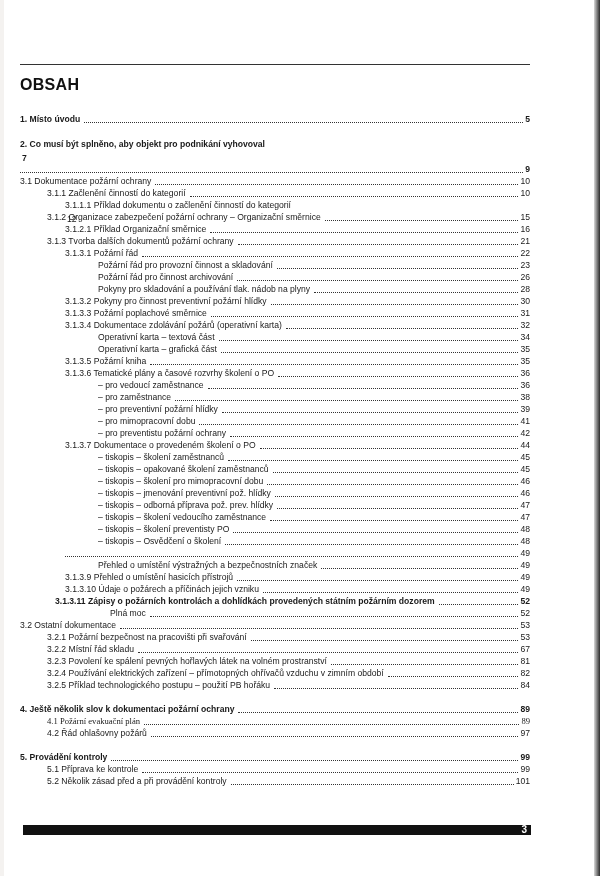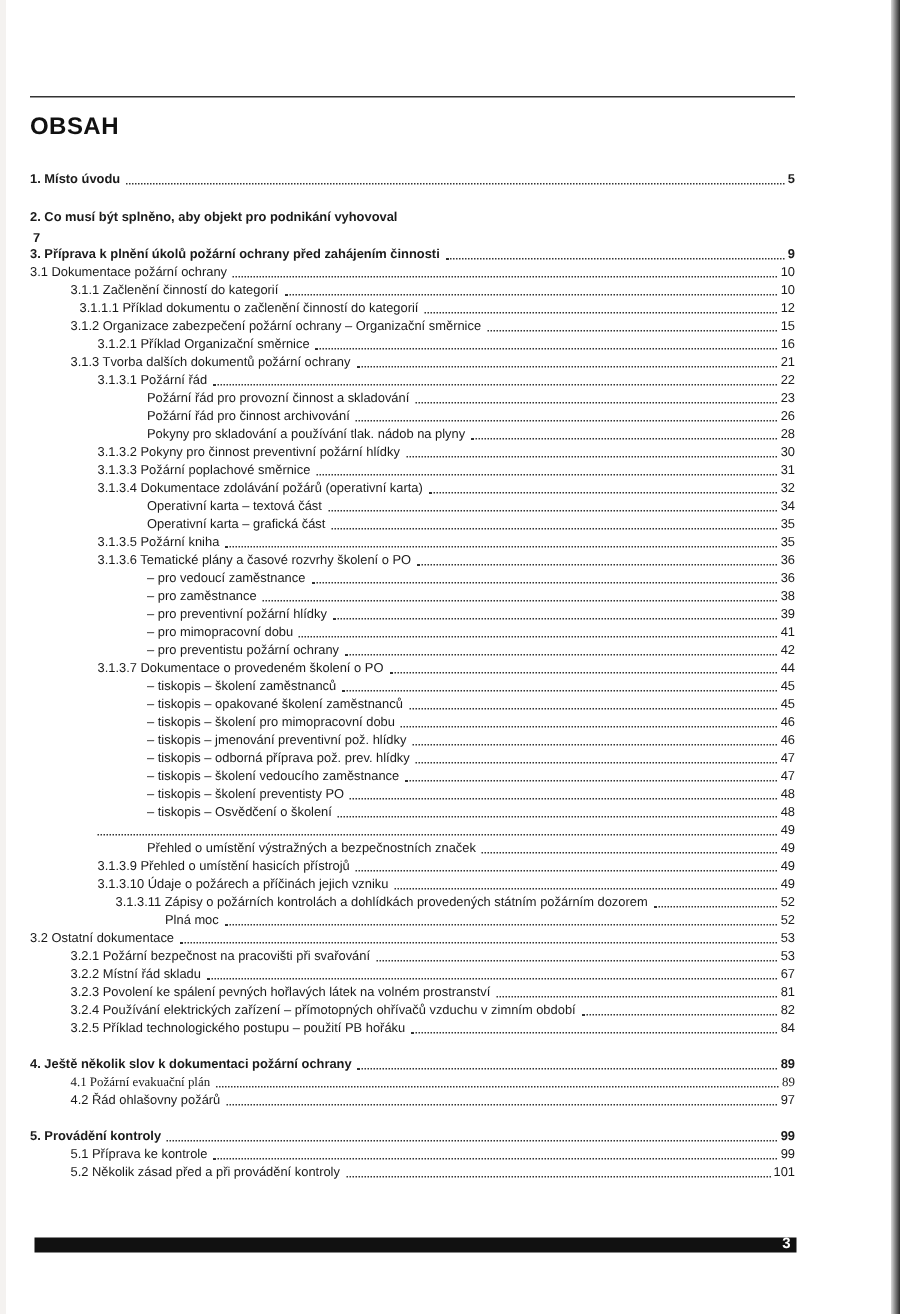--- a/index.html
+++ b/index.html
@@ -65,35 +65,34 @@
       <span class="label">1. Místo úvodu</span>
       <span class="dots"></span>
       <span class="page-num">5</span>
     </div>
     <div class="row bold" style="top: 139px; left: 20px; flex-direction: column;">
       <span class="label">2. Co musí být splněno, aby objekt pro podnikání vyhovoval</span>
       <span class="dots"></span>
       <span class="page-num">7</span>
     </div>
     <div class="row bold" style="top: 164px; left: 20px;">
-      <span class="label">3. Příprava k plnění úkolů požární ochrany před zahájením činnosti</span>
       <span class="dots"></span>
       <span class="page-num">9</span>
     </div>
     <div class="row" style="top: 176px; left: 20px;">
       <span class="label">3.1 Dokumentace požární ochrany</span>
       <span class="dots"></span>
       <span class="page-num">10</span>
     </div>
     <div class="row" style="top: 188px; left: 47px;">
       <span class="label">3.1.1 Začlenění činností do kategorií</span>
       <span class="dots"></span>
       <span class="page-num">10</span>
     </div>
-    <div class="row" style="top: 200px; left: 53px;">
+    <div class="row" style="top: 200px; left: 65px; flex-direction: column;">
       <span class="label">3.1.1.1 Příklad dokumentu o začlenění činností do kategorií</span>
       <span class="dots"></span>
       <span class="page-num">12</span>
     </div>
     <div class="row" style="top: 212px; left: 47px;">
       <span class="label">3.1.2 Organizace zabezpečení požární ochrany – Organizační směrnice</span>
       <span class="dots"></span>
       <span class="page-num">15</span>
     </div>
     <div class="row" style="top: 224px; left: 65px;">
@@ -243,21 +242,21 @@
     <div class="row" style="top: 572px; left: 65px;">
       <span class="label">3.1.3.9 Přehled o umístění hasicích přístrojů</span>
       <span class="dots"></span>
       <span class="page-num">49</span>
     </div>
     <div class="row" style="top: 584px; left: 65px;">
       <span class="label">3.1.3.10 Údaje o požárech a příčinách jejich vzniku</span>
       <span class="dots"></span>
       <span class="page-num">49</span>
     </div>
-    <div class="row" style="top: 596px; left: 77px;">
+    <div class="row" style="top: 596px; left: 55px; font-weight: bold;">
       <span class="label">3.1.3.11  Zápisy o požárních kontrolách a dohlídkách provedených státním požárním dozorem</span>
       <span class="dots"></span>
       <span class="page-num">52</span>
     </div>
     <div class="row" style="top: 608px; left: 110px;">
       <span class="label">Plná moc</span>
       <span class="dots"></span>
       <span class="page-num">52</span>
     </div>
     <div class="row" style="top: 620px; left: 20px;">

